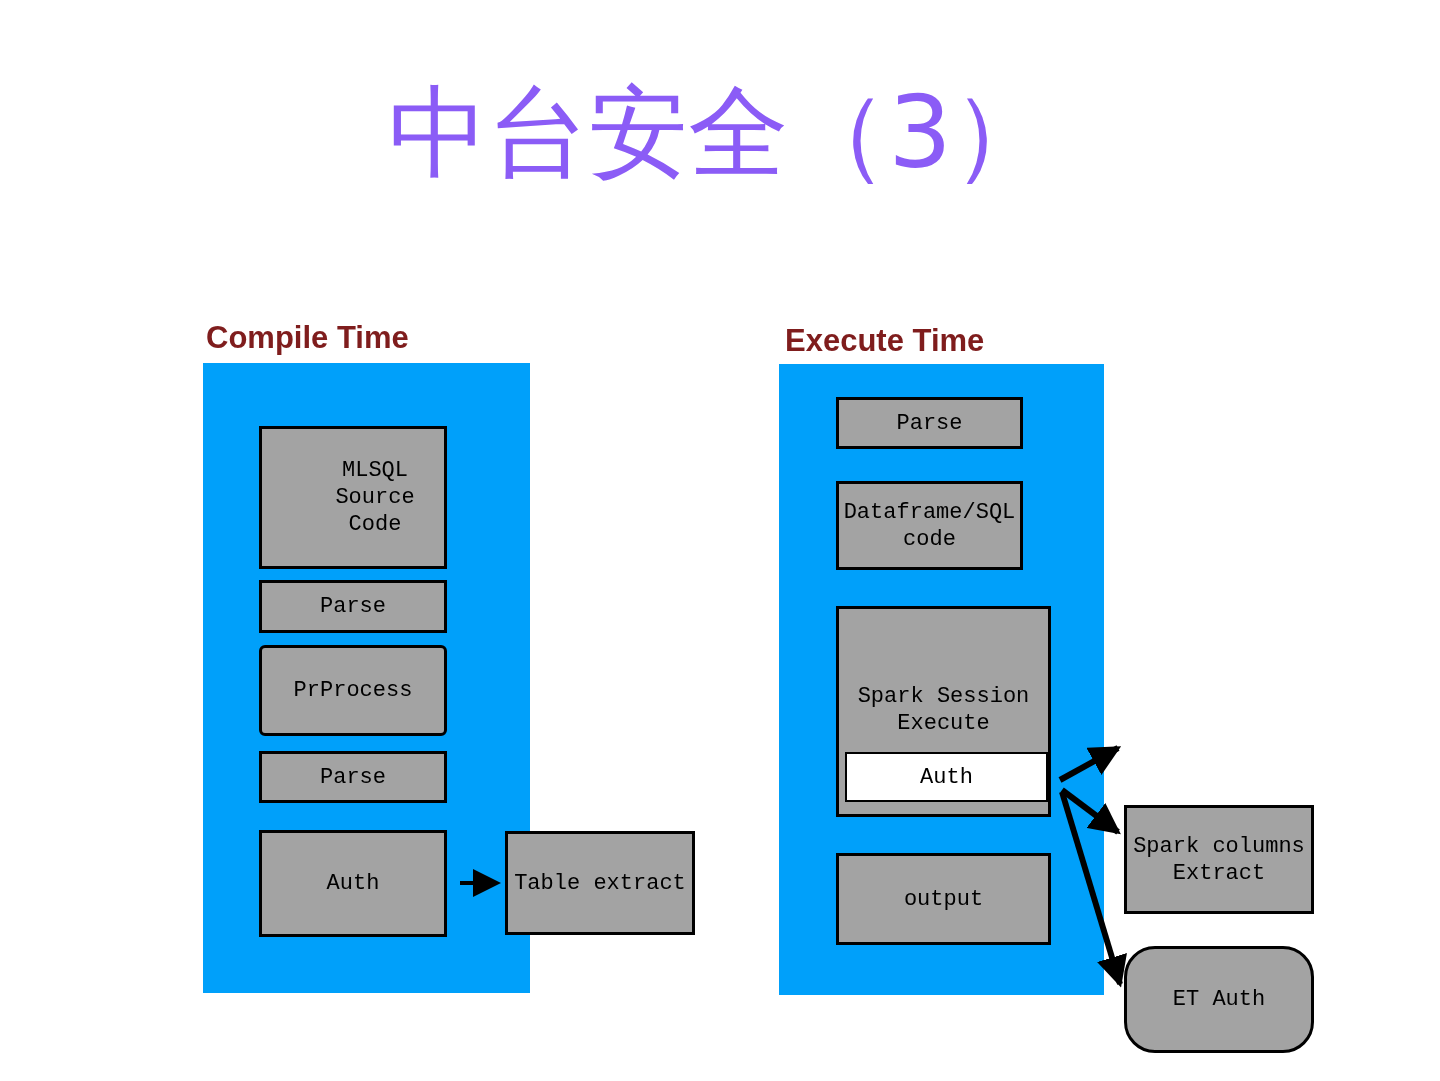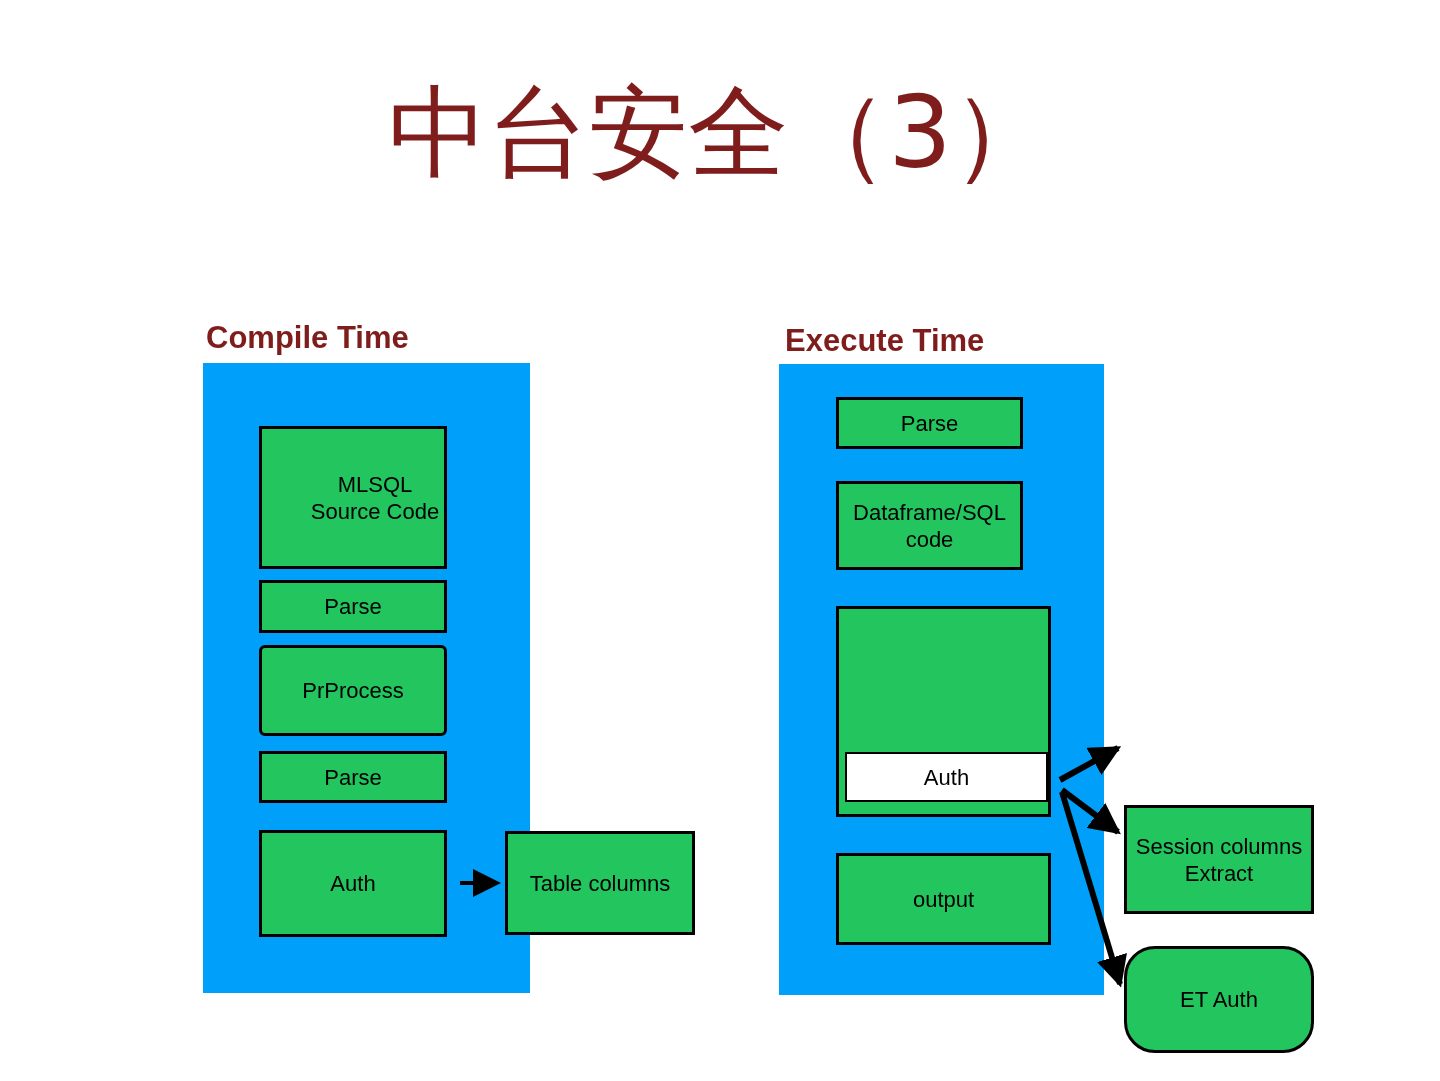--- a/index.html
+++ b/index.html
@@ -20,21 +20,21 @@
   .slide-title {
     position: absolute;
     left: 0;
     top: 72px;
     width: 1440px;
     text-align: center;
     font-family: "DejaVu Sans", "Liberation Sans", sans-serif;
     font-size: 100px;
     line-height: 122px;
     font-weight: 400;
-    color: #7f1d1d;
+    color: #8b5cf6;
     letter-spacing: 0px;
     white-space: nowrap;
   }
 
   
   .col-header {
     position: absolute;
     font-family: "Liberation Sans", "DejaVu Sans", sans-serif;
     font-size: 31px;
     font-weight: bold;
@@ -48,28 +48,28 @@
   .panel {
     position: absolute;
     background: #00A0FA;
   }
   #compile-panel { left: 203px; top: 363px; width: 327px; height: 630px; }
   #execute-panel { left: 779px; top: 364px; width: 325px; height: 631px; }
 
   
   .node {
     position: absolute;
-    background: #22c55e;
+    background: #a3a3a3;
     border: 3px solid #000000;
     box-sizing: border-box;
     display: flex;
     align-items: center;
     justify-content: center;
     text-align: center;
-    font-family: Liberation Sans, sans-serif;
+    font-family: Liberation Mono, monospace;
     font-size: 22px;
     line-height: 27px;
     color: #000000;
   }
 
   
   #n-mlsql      { left: 259px; top: 426px; width: 188px; height: 143px; padding-left: 44px; }
   #n-parse-1    { left: 259px; top: 580px; width: 188px; height: 53px; }
   #n-prprocess  { left: 259px; top: 645px; width: 188px; height: 91px; border-radius: 6px; }
   #n-parse-2    { left: 259px; top: 751px; width: 188px; height: 52px; }
@@ -137,38 +137,39 @@
   <div class="node" id="n-mlsql">MLSQL Source Code</div>
 
   <div class="node" id="n-parse-1">Parse</div>
 
   <div class="node" id="n-prprocess">PrProcess</div>
 
   <div class="node" id="n-parse-2">Parse</div>
 
   <div class="node" id="n-auth-left">Auth</div>
 
-  <div class="node" id="n-table-extract">Table columns</div>
+  <div class="node" id="n-table-extract">Table extract</div>
 
   <div class="col-header" id="execute-header">Execute Time</div>
 
   <div class="panel" id="execute-panel"></div>
 
   <div class="node" id="n-parse-3">Parse</div>
 
   <div class="node" id="n-dataframe">Dataframe/SQL code</div>
 
   <div class="node" id="n-spark">
+    <div class="spark-label">Spark Session Execute</div>
     <div id="n-spark-auth">Auth</div>
   </div>
 
   <div class="node" id="n-output">output</div>
 
 
-  <div class="node" id="n-select-cols">Session columns Extract</div>
+  <div class="node" id="n-select-cols">Spark columns Extract</div>
 
   <div class="node" id="n-et-auth">ET Auth</div>
 
   <svg id="arrows" viewBox="0 0 1440 1081" xmlns="http://www.w3.org/2000/svg">
     <defs>
       <marker id="ah-small" markerWidth="7" markerHeight="7" refX="6" refY="3.5" orient="auto" markerUnits="strokeWidth">
         <path d="M0,0 L7,3.5 L0,7 z" fill="#000000"></path>
       </marker>
       <marker id="ah-big" markerWidth="5.2" markerHeight="5.2" refX="4.6" refY="2.6" orient="auto" markerUnits="strokeWidth">
         <path d="M0,0 L5.2,2.6 L0,5.2 z" fill="#000000"></path>

